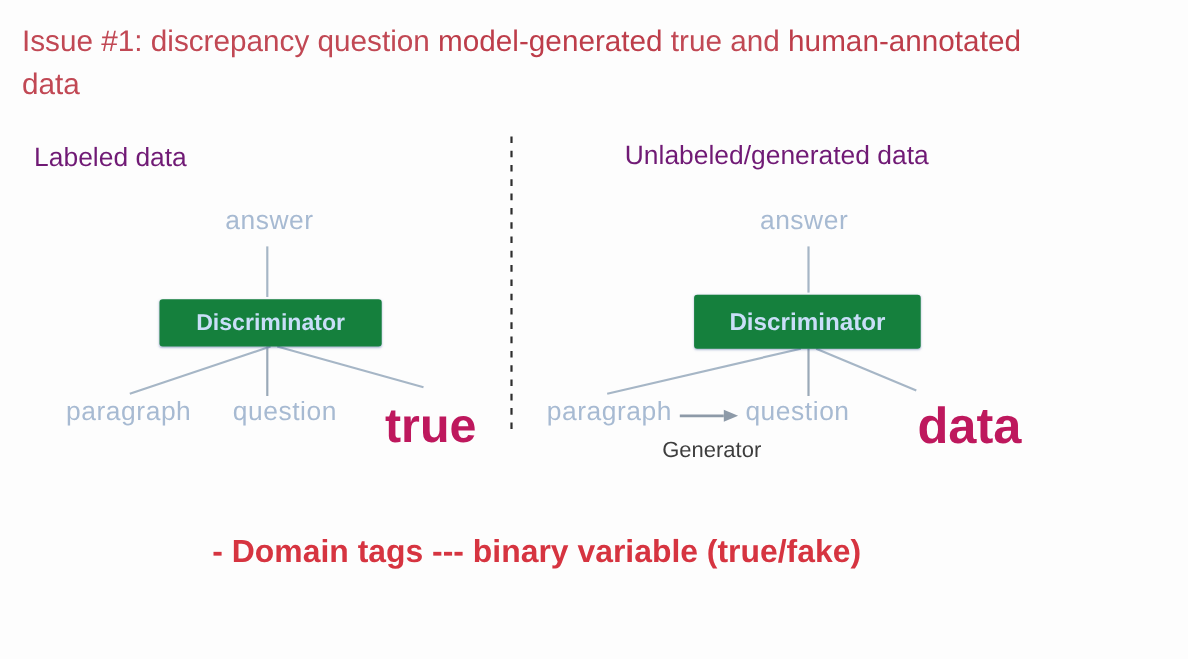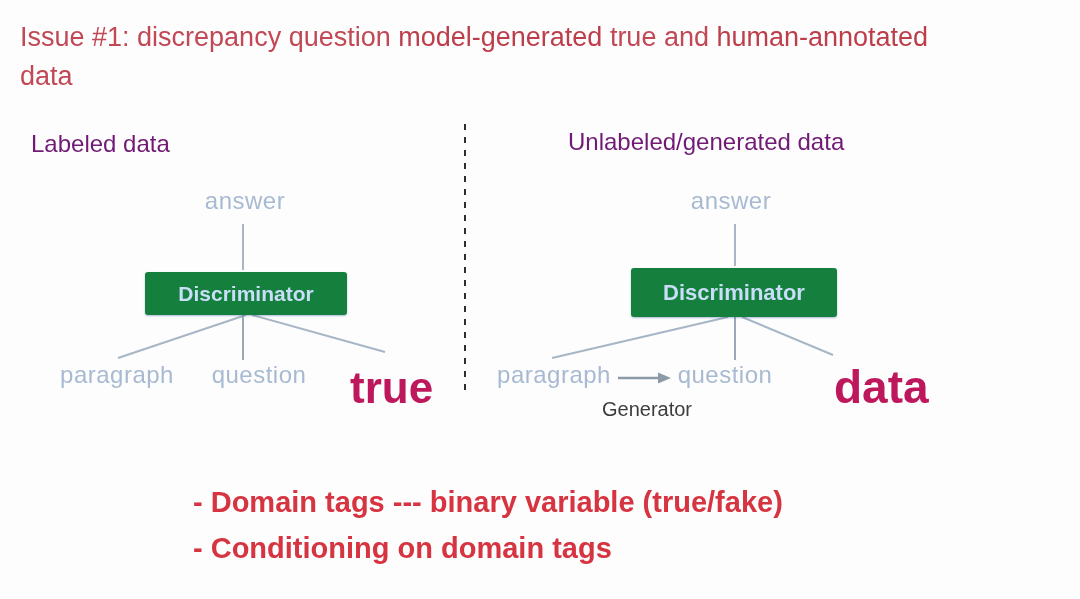--- a/index.html
+++ b/index.html
@@ -129,16 +129,15 @@
 
   <div class="node-label answer-right">answer</div>
   <div class="disc-box disc-right">Discriminator</div>
   <div class="node-label paragraph-right">paragraph</div>
   <div class="node-label question-right">question</div>
   <div class="verdict verdict-fake">data</div>
   <div class="generator-label">Generator</div>
 
   <div class="bullets">
     <div>- Domain tags --- binary variable (true/fake)</div>
-    <div>- Conditioning on domain tags</div>
   </div>
 
 </div>
 
 </body></html>

